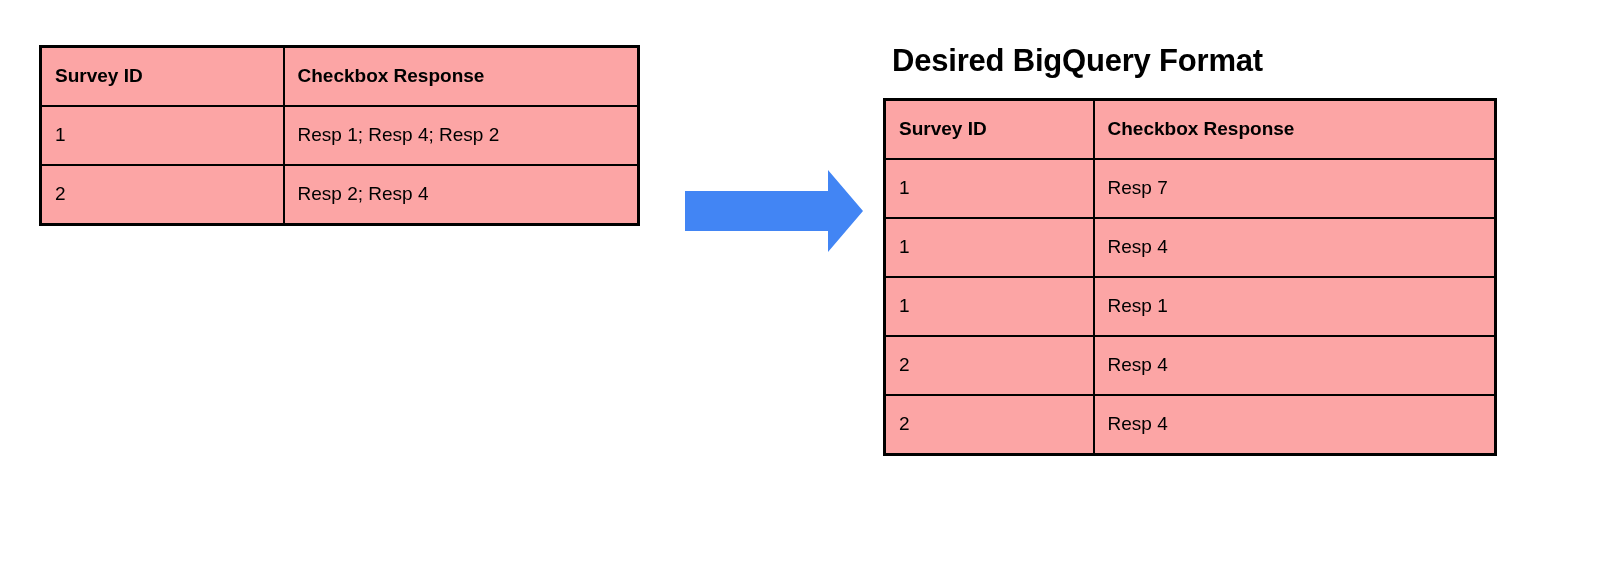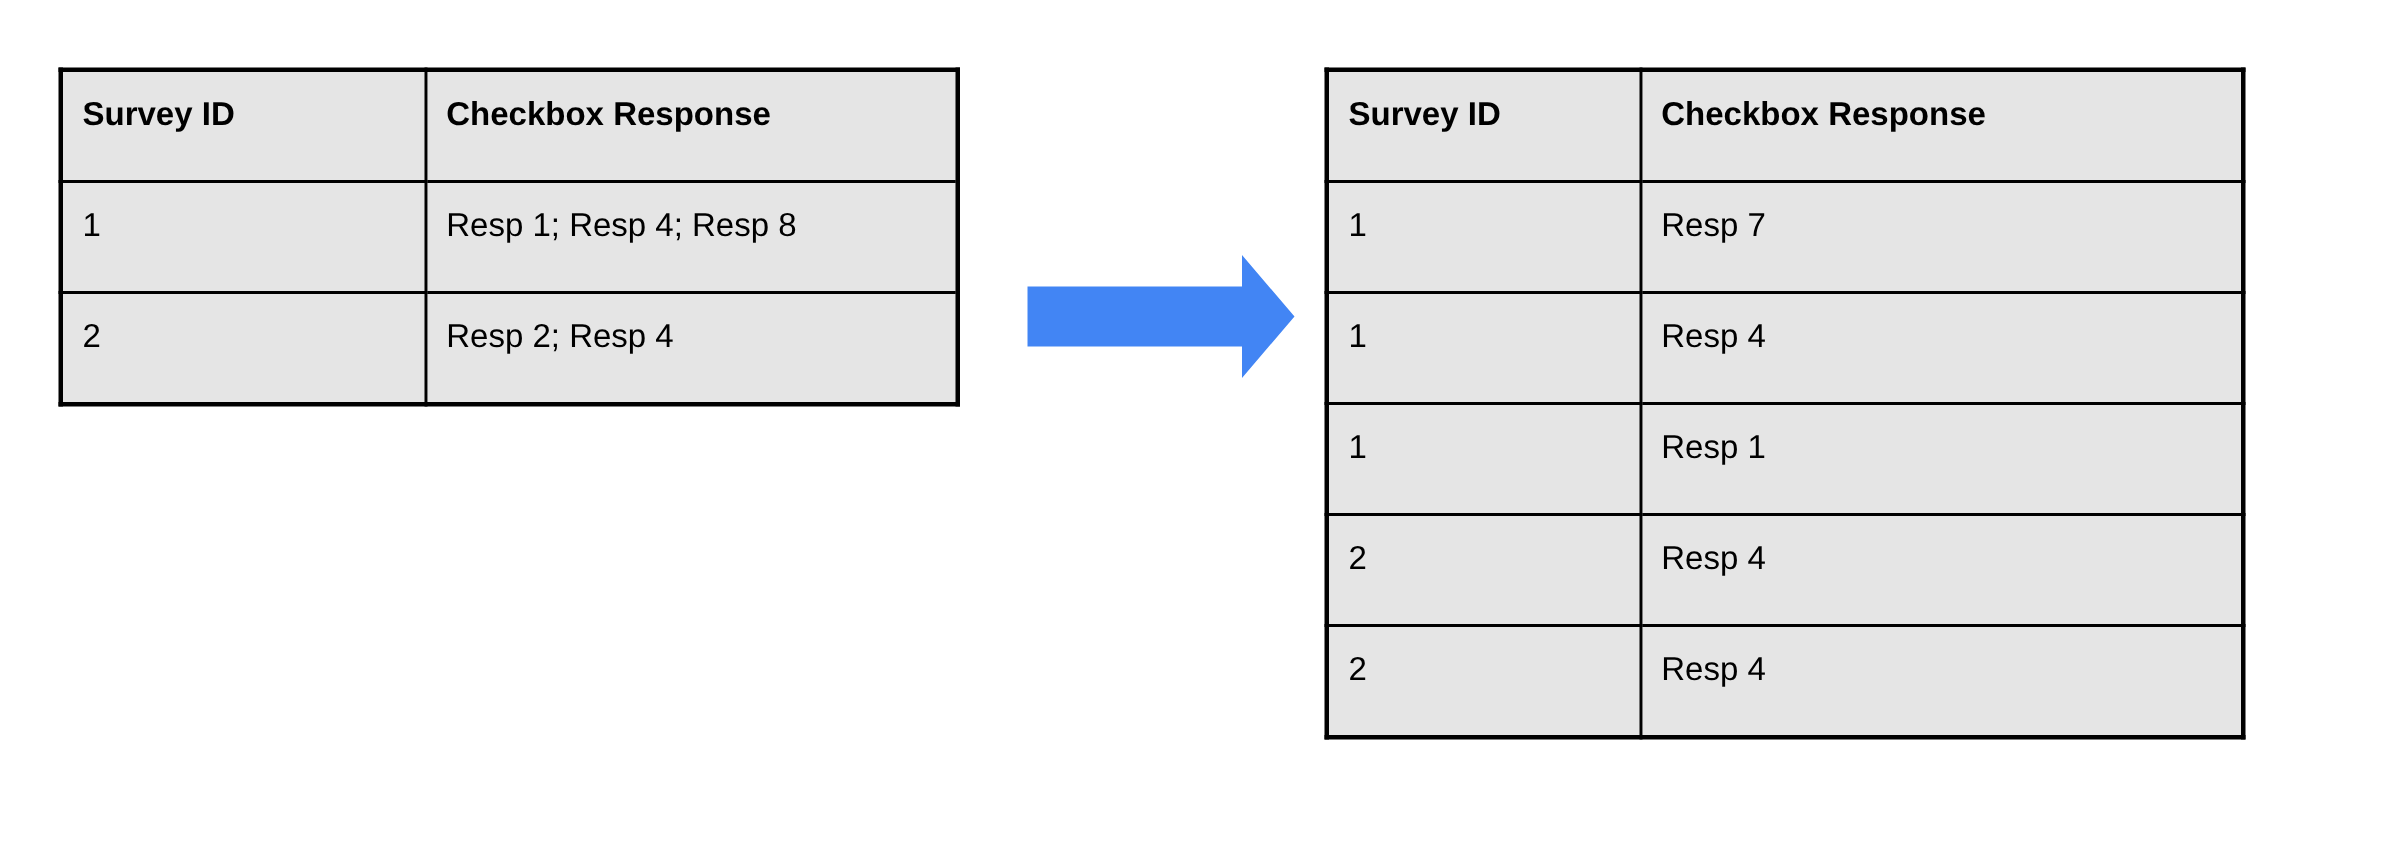--- a/index.html
+++ b/index.html
@@ -37,28 +37,28 @@
   table.fmt-table {
     border-collapse: collapse;
     table-layout: fixed;
     border: 3px solid #000000;
     background: #ffffff;
   }
 
   table.fmt-table td,
   table.fmt-table th {
     border: 2px solid #000000;
-    padding: 0 0 15px 13px;
+    padding: 0 0 0 13px;
     text-align: left;
     vertical-align: middle;
     height: 57px;
-    font-size: 22px;
+    font-size: 19px;
     line-height: 1.1;
     color: #000000;
-    background: #e5e5e5;
+    background: #fca5a5;
     white-space: nowrap;
     overflow: hidden;
   }
 
   table.fmt-table th {
     font-weight: bold;
   }
 
   
   #table-left  col.c1 { width: 243px; }
@@ -90,37 +90,38 @@
       </colgroup>
     <thead>
       <tr>
         <th>Survey ID</th>
         <th>Checkbox Response</th>
       </tr>
     </thead>
     <tbody>
       <tr>
         <td>1</td>
-        <td>Resp 1; Resp 4; Resp 8</td>
+        <td>Resp 1; Resp 4; Resp 2</td>
       </tr>
       <tr>
         <td>2</td>
         <td>Resp 2; Resp 4</td>
       </tr>
     </tbody>
   </table>
 </div>
 
 <div id="arrow">
   <svg viewBox="0 0 182 86" preserveAspectRatio="none" aria-hidden="true">
     <polygon id="arrow-shape" points="2,23 145,23 145,2 180,43 145,84 145,63 2,63" fill="#4285F4"></polygon>
   </svg>
 </div>
 
 <div class="panel" id="panel-right">
+  <div class="panel-title">Desired BigQuery Format</div>
 
   <table class="fmt-table" id="table-right">
     <colgroup>
         <col class="c1">
         <col class="c2">
       </colgroup>
     <thead>
       <tr>
         <th>Survey ID</th>
         <th>Checkbox Response</th>

